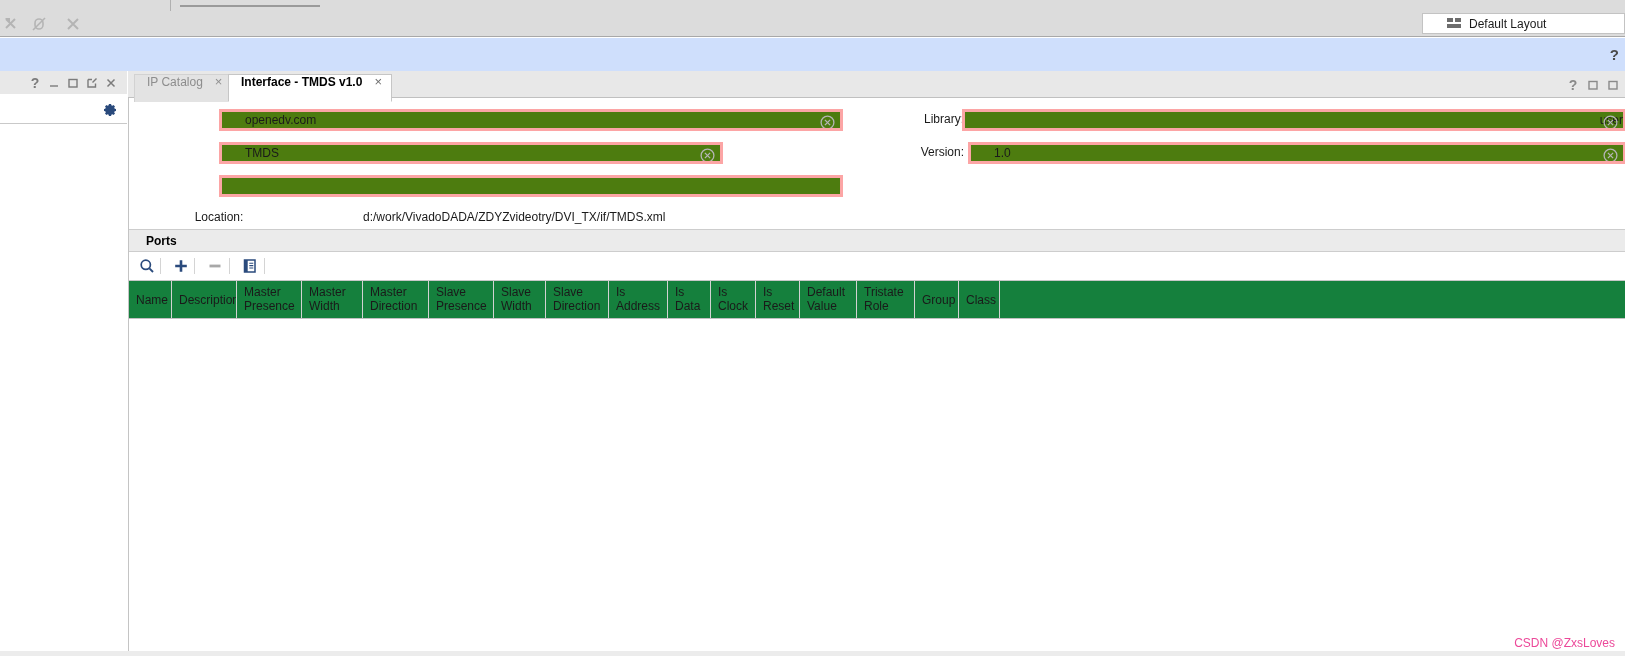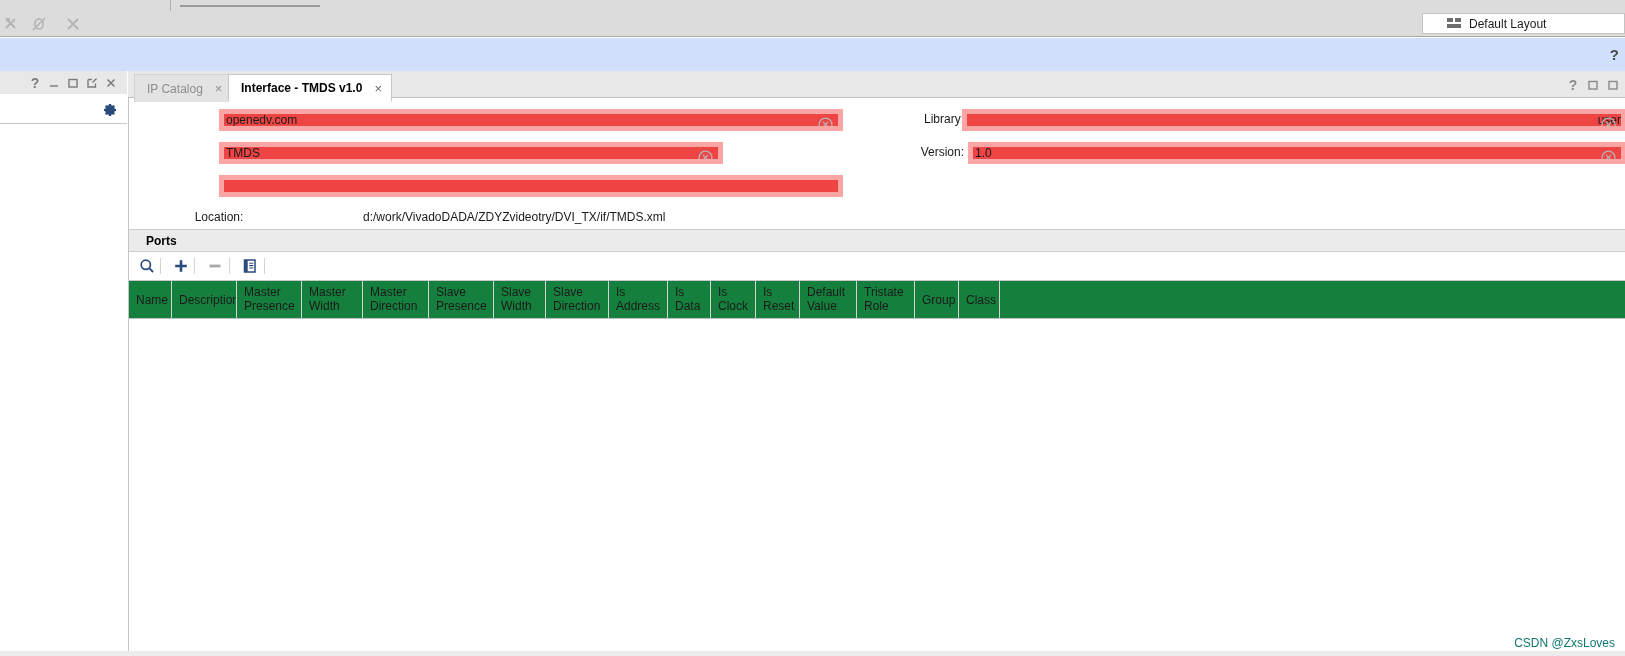--- a/index.html
+++ b/index.html
@@ -124,21 +124,21 @@
   .tabbar {
     position: absolute; left: 0; top: 0; right: 0; height: 27px;
     background: #e8e8e8;
   }
   .tabbar::after {
     content:""; position:absolute; left:0; bottom:0; right:0; height:1px;
     background:#c0c0c0;
   }
   .tab {
     position: absolute; top: 3px; height: 28px;
-    display: flex; align-items: center;
+    display: flex; align-items: flex-start;
     padding: 0 9px 0 12px;
     font-size: 12px;
     border-left: 1px solid #c6c6c6;
     border-right: 1px solid #c6c6c6;
     border-top: 1px solid #c6c6c6;
     z-index: 2;
   }
   .tab.inactive {
     left: 6px;
     background: #e3e3e3;
@@ -186,24 +186,24 @@
     position: absolute; left: 0; top: 0; right: 0; height: 131px;
   }
   .field-row { position: absolute; height: 22px; }
   .field-label {
     position: absolute; top: 3px; text-align: right;
     font-size: 12px; color: #1a1a1a;
     white-space: nowrap;
   }
   .field-box {
     position: absolute; top: 0; height: 22px;
-    background: #ef4444;
-    border: 5px solid #fca5a5;
+    background: #4d7c0f;
+    border: 3px solid #fca5a5;
     display: flex; align-items: center;
-    padding-left: 2px;
+    padding-left: 23px;
     font-size: 12px;
     overflow: hidden;
   }
   .field-box .val { white-space: nowrap; }
   .clear-ico {
     position: absolute; right: 5px; top: 3px;
     width: 15px; height: 15px;
   }
 
   
@@ -293,21 +293,21 @@
   .th.filler { border-right: none; flex: 1 1 auto; }
   .th .l1, .th .l2 { display: block; white-space: nowrap; }
   .th.single { padding-top: 12px; }
   .tbody {
     position: absolute; left: 0; top: 39px; right: 0; bottom: 0;
     background: #ffffff;
   }
 
   .watermark {
     position: absolute; right: 10px; bottom: 6px;
-    font-size: 12px; color: #0f766e;
+    font-size: 12px; color: #ec4899;
     pointer-events: none;
   }
   .bottom-edge {
     position: absolute; left: 0; bottom: 0; width: 1625px; height: 5px;
     background: #ececec;
   }
 </style>
 </head>
 <body>
 

